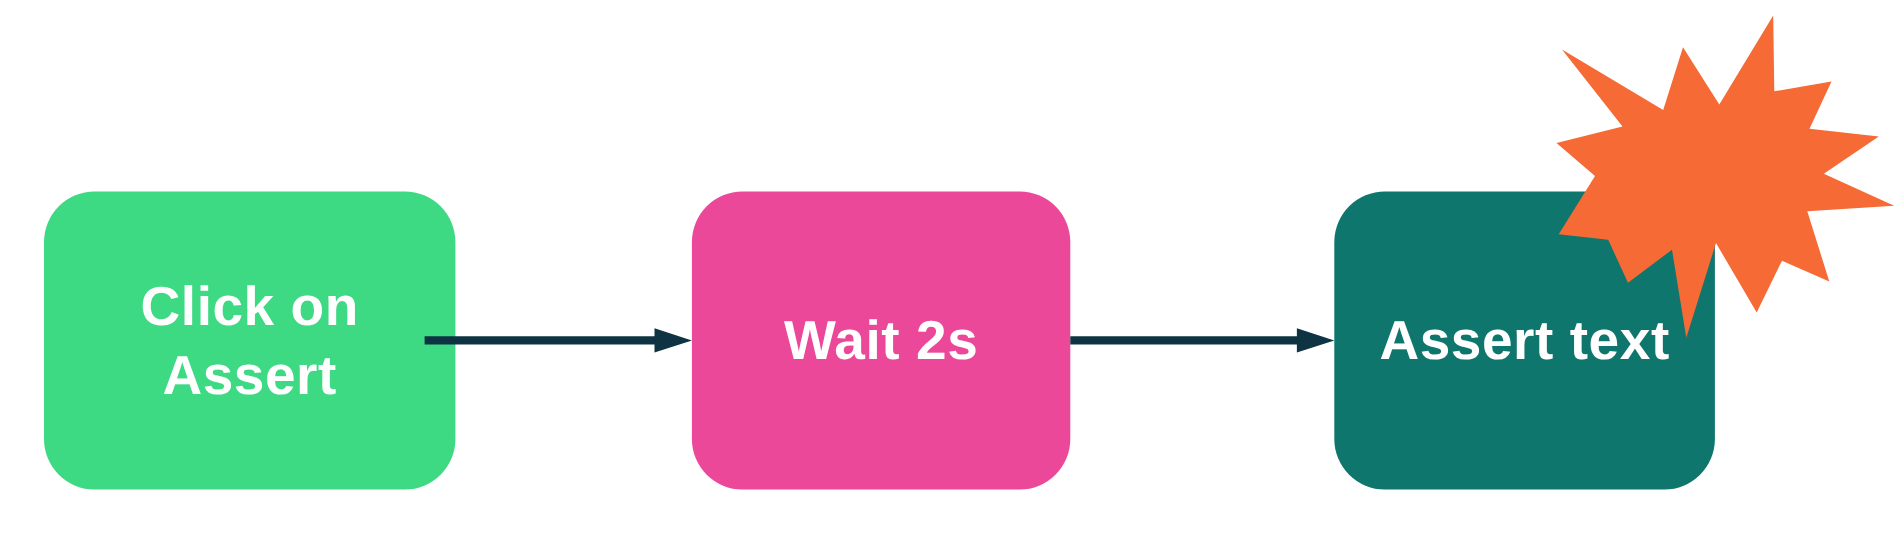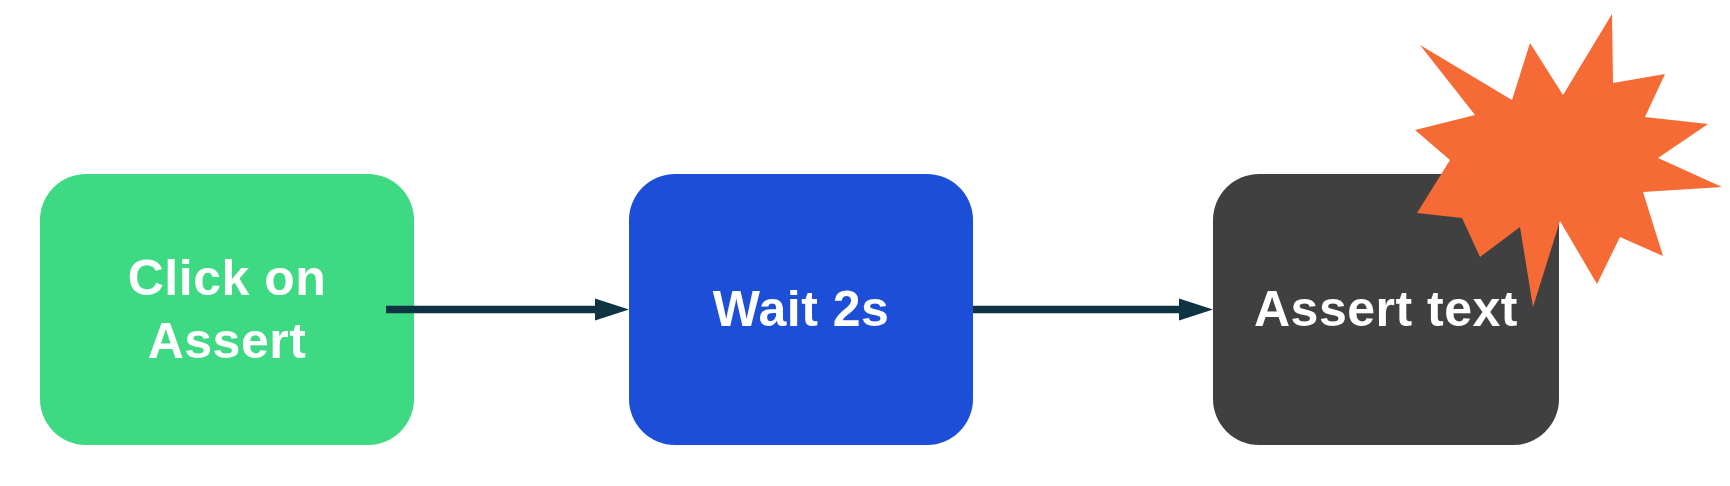--- a/index.html
+++ b/index.html
@@ -26,22 +26,22 @@
     justify-content: center;
     z-index: 1;
     color: #ffffff;
     font-weight: 700;
     font-size: 50px;
     line-height: 63px;
     text-align: center;
     letter-spacing: 0.5px;
   }
   .node-1 { left: 40px;   width: 374px; background: #3DD983; }
-  .node-2 { left: 629px;  width: 344px; background: #1d4ed8; }
-  .node-3 { left: 1213px; width: 346px; background: #404040; }
+  .node-2 { left: 629px;  width: 344px; background: #ec4899; }
+  .node-3 { left: 1213px; width: 346px; background: #0f766e; }
   .overlay {
     position: absolute;
     left: 0;
     top: 0;
     width: 1730px;
     height: 486px;
     z-index: 2;
     pointer-events: none;
   }
 </style>

